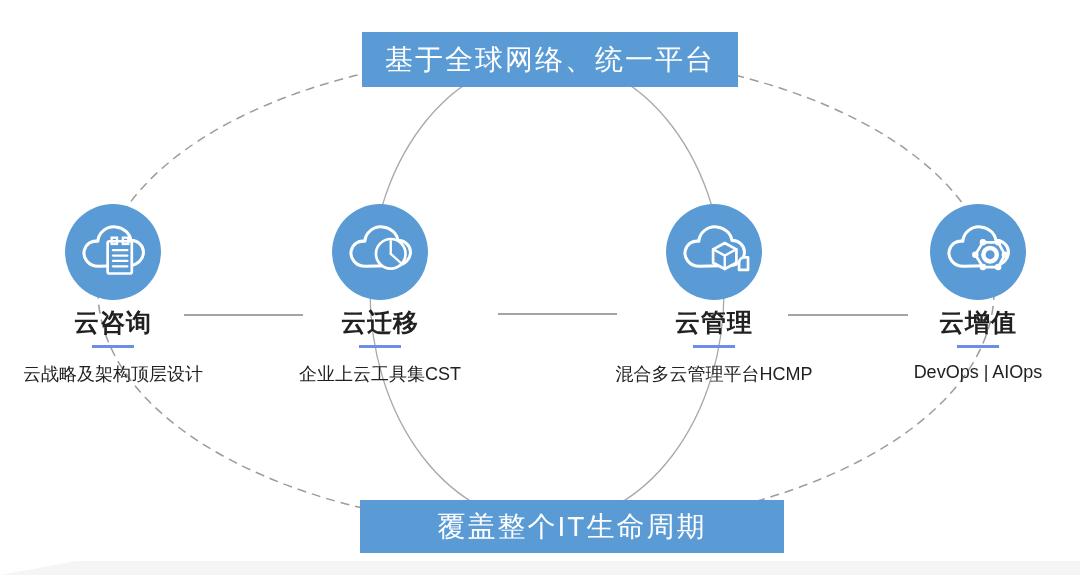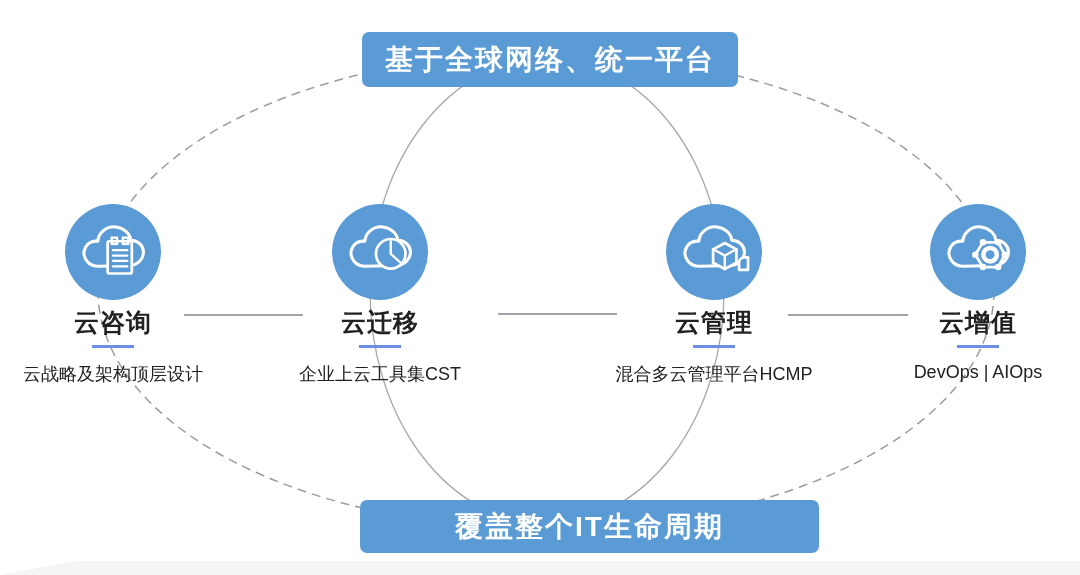--- a/index.html
+++ b/index.html
@@ -10,25 +10,25 @@
   
   #arcs { position:absolute; left:0; top:0; width:1080px; height:575px; z-index:1; }
 
   
   .hline { position:absolute; height:2px; background:#8f949b; opacity:.85; z-index:2; }
   .hline.l1 { left:184px; top:314px; width:119px; }
   .hline.l2 { left:498px; top:313px; width:119px; }
   .hline.l3 { left:788px; top:314px; width:120px; }
 
   
-  .banner { position:absolute; z-index:6; background:#5B9BD5; border-radius:7px;
-            color:#ffffff; font-size:28px; font-weight:700; letter-spacing:2px;
+  .banner { position:absolute; z-index:6; background:#5B9BD5; border-radius:0;
+            color:#ffffff; font-size:28px; font-weight:400; letter-spacing:2px;
             display:flex; align-items:center; justify-content:center; }
   .banner.top    { left:362px; top:32px;  width:376px; height:55px; }
-  .banner.bottom { left:360px; top:500px; width:459px; height:53px; }
+  .banner.bottom { left:360px; top:500px; width:424px; height:53px; }
 
   
   .node { position:absolute; width:260px; text-align:center; z-index:5; }
   .node .bubble { position:absolute; left:82px; top:0; width:96px; height:96px;
                   border-radius:50%; background:#5B9BD5;
                   display:flex; align-items:center; justify-content:center; }
   .node .bubble svg { width:86px; height:86px; display:block; }
   .node .title { position:absolute; left:0; top:102px; width:260px;
                  font-size:25px; font-weight:600; color:#212121; letter-spacing:1px; }
   .node .underline { position:absolute; left:109px; top:141px; width:42px; height:3px;

